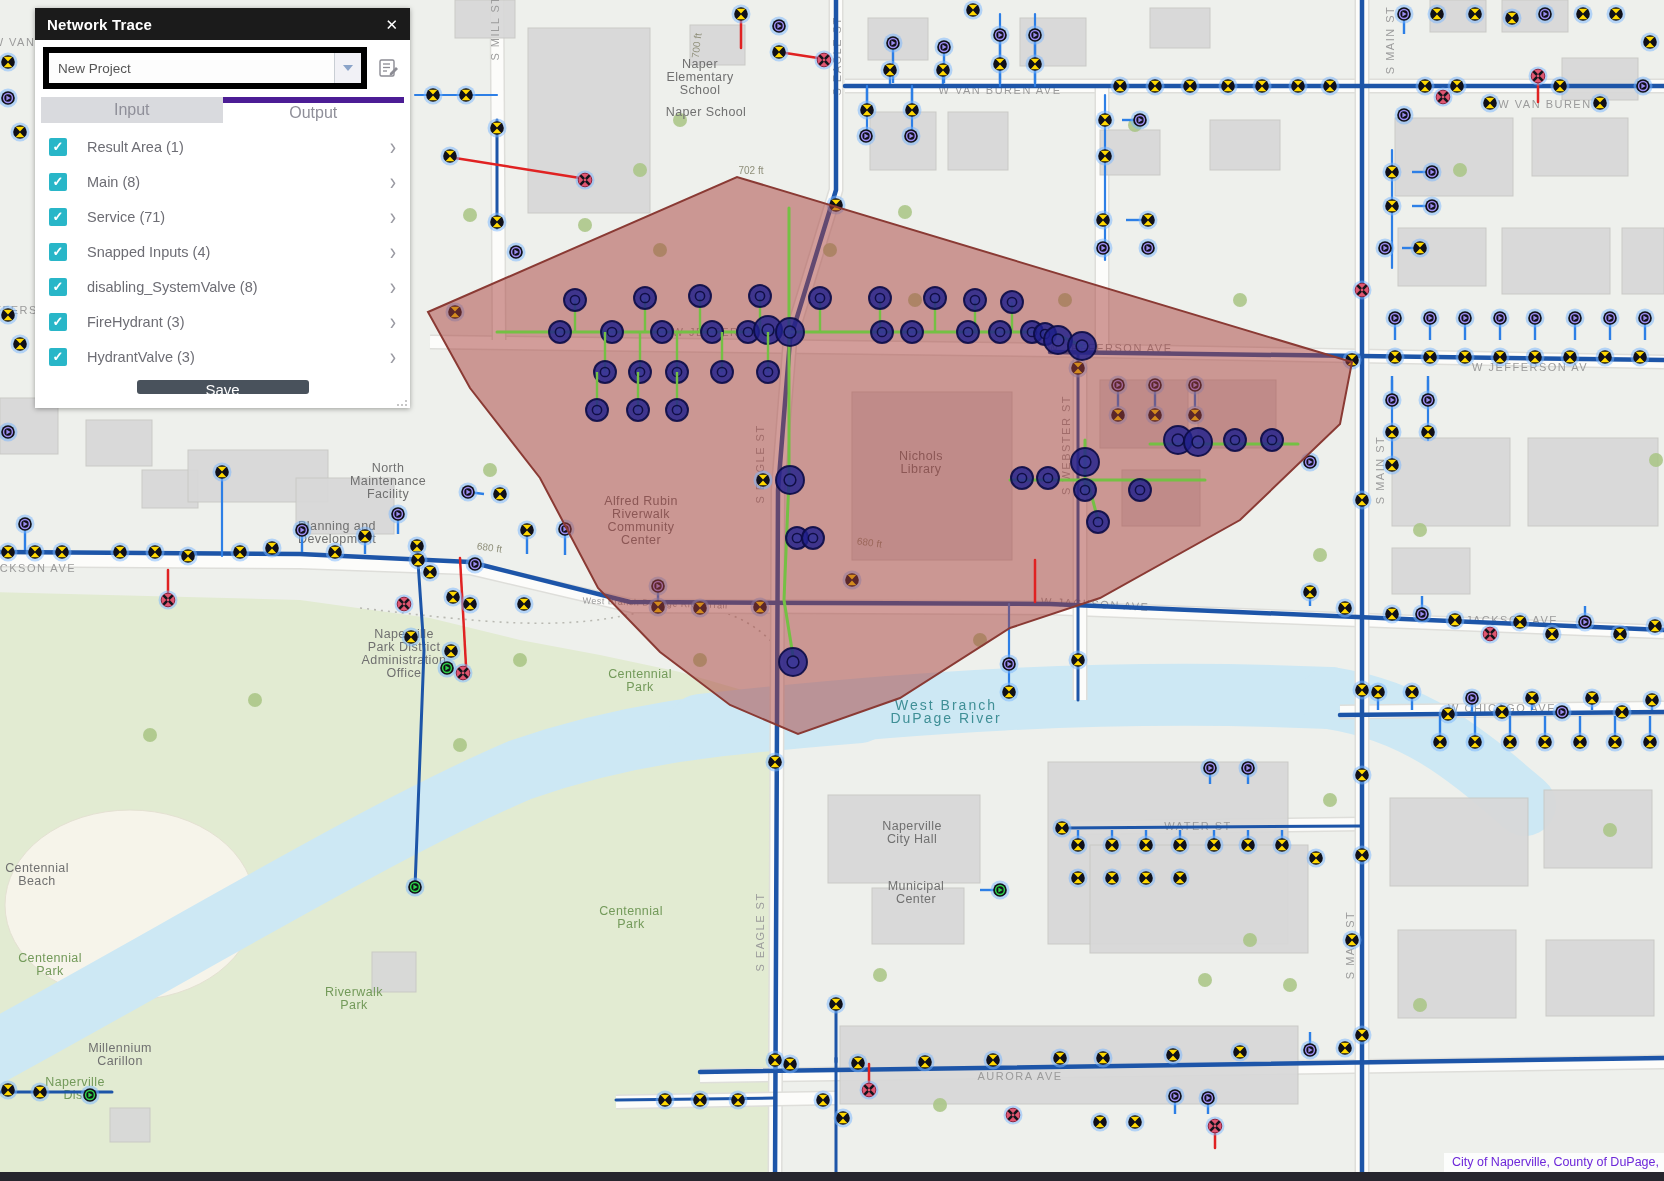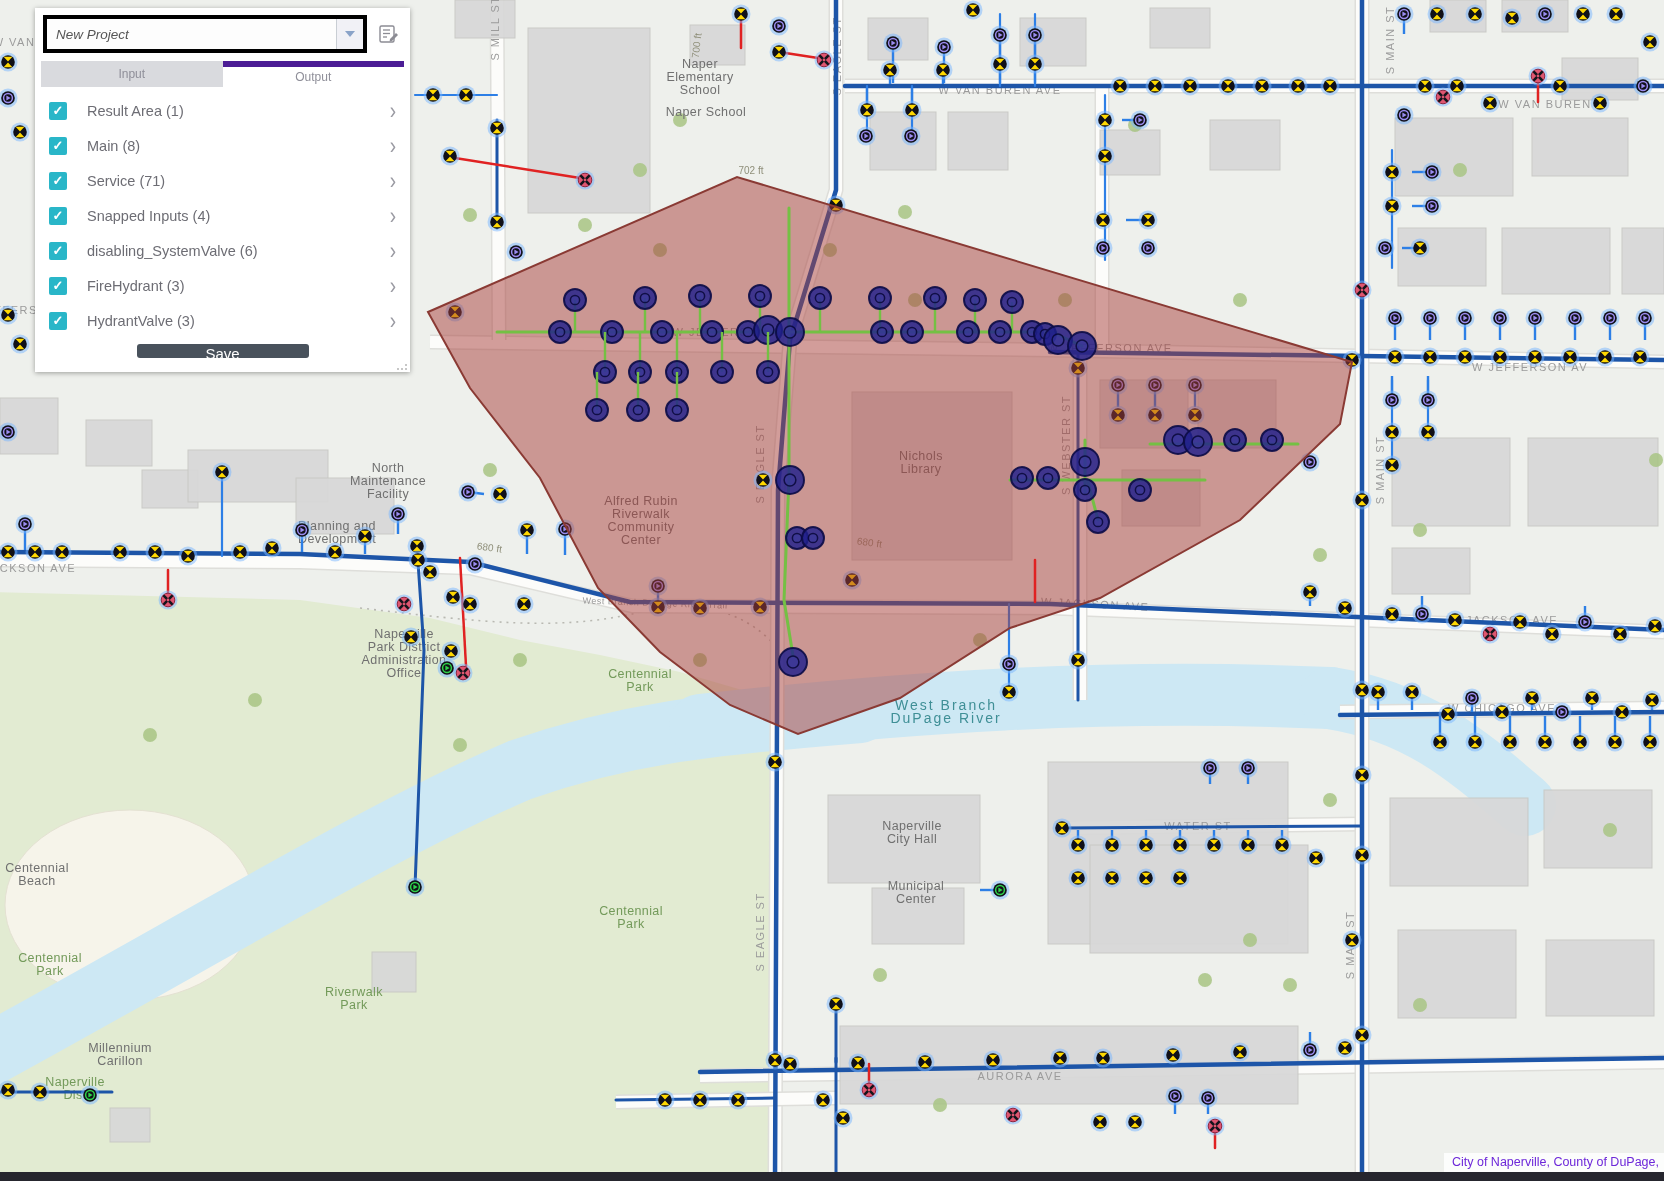--- a/index.html
+++ b/index.html
@@ -6,29 +6,29 @@
   #app{position:relative;width:1664px;height:1181px;overflow:hidden;background:#eef0ec;}
   #map-svg{position:absolute;left:0;top:0;}
   
   .panel{position:absolute;left:35px;top:8px;width:375px;background:#fff;
          box-shadow:0 1px 5px rgba(0,0,0,.35);z-index:10;}
   .panel-header{height:32px;background:#1b1b1b;color:#fff;display:flex;align-items:center;
          justify-content:space-between;padding:0 12px;}
   .panel-title{font-size:15px;font-weight:bold;letter-spacing:.2px;}
   .close-btn{color:#fff;font-size:15px;cursor:pointer;line-height:1;}
   .combo-row{display:flex;align-items:center;padding:7px 8px 6px 8px;}
-  .combo{flex:1;height:30px;border:4px solid #000000;background:#fdfdfd;display:flex;align-items:stretch;font-style:italic;}
+  .combo{flex:1;height:30px;border:6px solid #000000;background:#fdfdfd;display:flex;align-items:stretch;}
   .combo-value{flex:1;font-size:13.5px;color:#555;display:flex;align-items:center;padding-left:9px;}
   .combo-arrow{width:26px;border-left:1px solid #c9ced4;background:#f1f1f6;display:flex;
          align-items:center;justify-content:center;}
   .combo-arrow span{width:0;height:0;border-left:5px solid transparent;border-right:5px solid transparent;
          border-top:6px solid #8aa3c8;}
   .edit-btn{width:28px;height:28px;margin-left:7px;display:flex;align-items:center;justify-content:center;cursor:pointer;}
   .tabs{display:flex;height:26px;margin:2px 6px 0 6px;}
-  .tab{flex:1;display:flex;align-items:center;justify-content:center;font-size:12px;color:#8f8f99;cursor:pointer;}
+  .tab{flex:1;display:flex;align-items:center;justify-content:center;font-size:16px;color:#8f8f99;cursor:pointer;}
   .tab.inactive{background:#d9dade;}
   .tab.active{background:#fff;border-top:6px solid #4c1d95;}
   .layer-list{padding:6px 0 0 0;}
   .layer-item{display:flex;align-items:center;padding:8px 14px;cursor:pointer;}
   .cbx{width:18px;height:18px;background:#29b6c8;border-radius:2px;color:#fff;font-size:13px;
        display:flex;align-items:center;justify-content:center;font-weight:bold;flex:none;}
   .layer-label{font-size:14.5px;color:#6d6d74;margin-left:20px;}
   .chev{margin-left:auto;color:#9a9aa2;font-size:19px;line-height:1;transform:scaleY(1.3);}
   .save-row{padding:6px 0 14px 0;display:flex;justify-content:center;}
   .save-btn{width:172px;height:14px;background:#49525c;color:#fff;border:none;border-radius:3px;
@@ -1675,20 +1675,24 @@
           <circle r="4.62" fill="rgba(60,60,160,0.5)" stroke="rgba(5,5,50,0.8)" stroke-width="1.5"></circle>
         </g>
         <g transform="translate(793,662)">
           <circle r="14" fill="rgba(32,32,140,0.82)" stroke="rgba(12,12,70,0.9)" stroke-width="2"></circle>
           <circle r="5.88" fill="rgba(60,60,160,0.5)" stroke="rgba(5,5,50,0.8)" stroke-width="1.5"></circle>
         </g>
       </g>
   </svg>
 
   <div class="panel">
+    <div class="panel-header">
+      <span class="panel-title">Network Trace</span>
+      <span class="close-btn">✕</span>
+    </div>
     <div class="combo-row">
       <div class="combo">
         <span class="combo-value">New Project</span>
         <span class="combo-arrow">
             <span></span>
           </span>
       </div>
       <span class="edit-btn">
         <svg width="22" height="22" viewBox="0 0 22 22">
           <rect x="3" y="3" width="14" height="16" rx="1.5" fill="none" stroke="#8c8c94" stroke-width="1.4"></rect>
@@ -1719,21 +1723,21 @@
           <span class="layer-label">Service (71)</span>
           <span class="chev">›</span>
         </div>
         <div class="layer-item">
           <span class="cbx">✓</span>
           <span class="layer-label">Snapped Inputs (4)</span>
           <span class="chev">›</span>
         </div>
         <div class="layer-item">
           <span class="cbx">✓</span>
-          <span class="layer-label">disabling_SystemValve (6)</span>
+          <span class="layer-label">disabling_SystemValve (8)</span>
           <span class="chev">›</span>
         </div>
         <div class="layer-item">
           <span class="cbx">✓</span>
           <span class="layer-label">FireHydrant (3)</span>
           <span class="chev">›</span>
         </div>
         <div class="layer-item">
           <span class="cbx">✓</span>
           <span class="layer-label">HydrantValve (3)</span>

